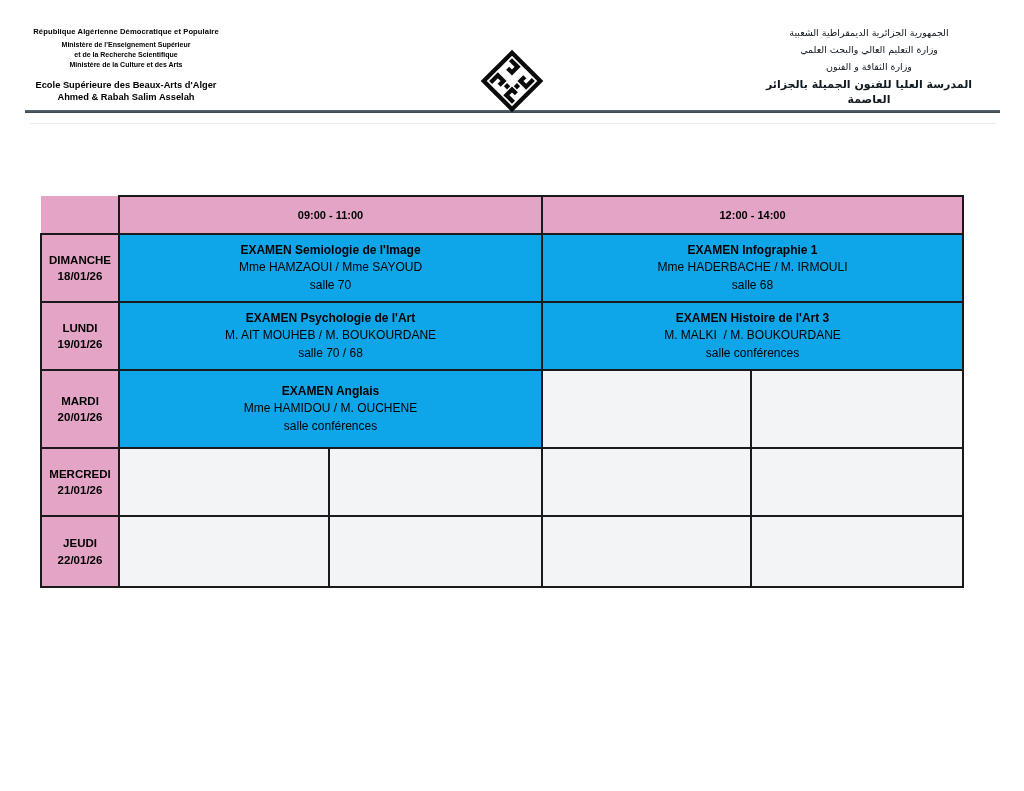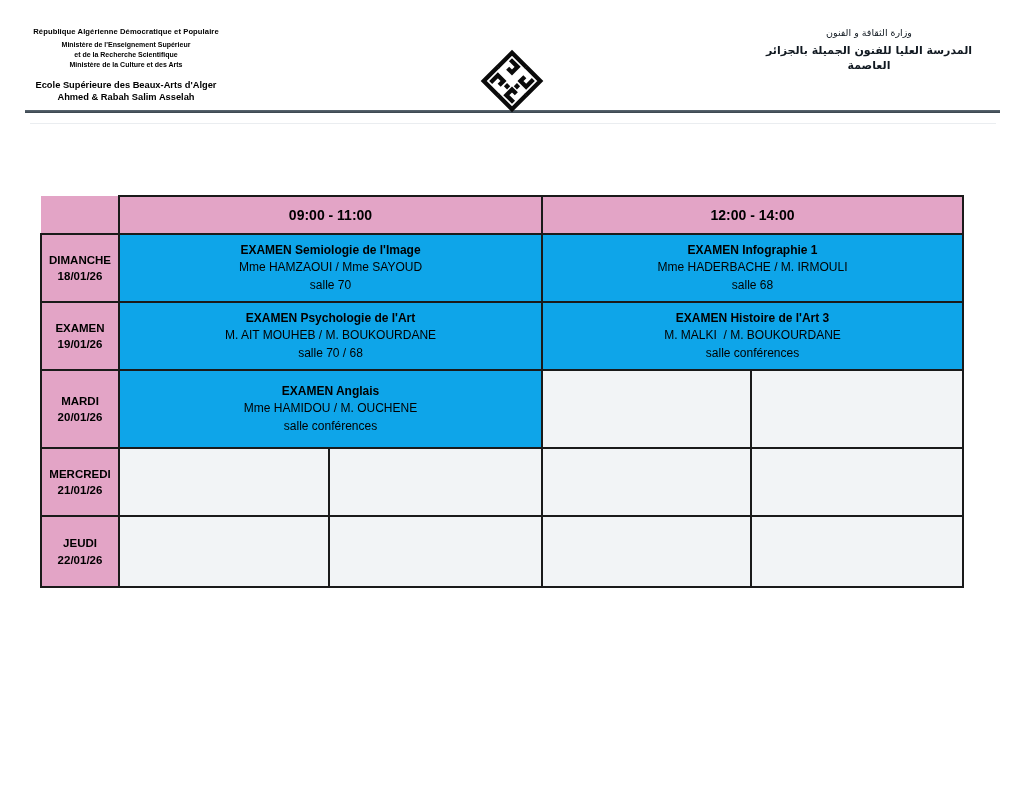--- a/index.html
+++ b/index.html
@@ -34,21 +34,21 @@
     border-collapse:collapse;table-layout:fixed;
   }
   table.sched td{padding:0;vertical-align:middle;text-align:center;}
   .title-cell{
     background:#FAE3D3;border:none;height:63px;
     font-weight:bold;font-size:12.5px;line-height:19px;
   }
   .corner{background:#E3A4C6;border:none;}
   .time-cell{
     background:#E3A4C6;border:2px solid #1a1a1a;
-    font-weight:bold;font-size:14px;margin-left:24px;
+    font-weight:bold;font-size:11px;margin-left:24px;
   }
   .day-cell{
     background:#E3A4C6;border:2px solid #1a1a1a;
     font-weight:bold;font-size:11.5px;line-height:16.5px;
   }
   .exam-cell{background:#0ea5e9;border:2px solid #1a1a1a;}
   .empty-cell{background:#F2F4F6;border:2px solid #1a1a1a;}
   .exam-title{font-weight:bold;font-size:12px;line-height:17.5px;white-space:pre-wrap;}
   .exam-staff{font-size:12px;line-height:17.5px;white-space:pre-wrap;}
   .exam-room{font-size:12px;line-height:17.5px;}
@@ -60,20 +60,22 @@
 <div class="hdr-fr">
   <div class="fr-l1">République Algérienne Démocratique et Populaire</div>
   <div class="fr-sm">Ministère de l'Enseignement Supérieur</div>
   <div class="fr-sm">et de la Recherche Scientifique</div>
   <div class="fr-sm">Ministère de la Culture et des Arts</div>
   <div class="fr-school first">Ecole Supérieure des Beaux-Arts d'Alger</div>
   <div class="fr-school">Ahmed &amp; Rabah Salim Asselah</div>
 </div>
 
 <div class="hdr-ar">
+  <div class="ar-l">الجمهورية الجزائرية الديمقراطية الشعبية</div>
+  <div class="ar-l">وزارة التعليم العالي والبحث العلمي</div>
   <div class="ar-l">وزارة الثقافة و الفنون</div>
   <div class="ar-school first">المدرسة العليا للفنون الجميلة بالجزائر العاصمة</div>
 </div>
 
 <div class="logo-wrap">
   <svg viewBox="0 0 70 70" width="70" height="70" aria-hidden="true">
     <g transform="rotate(45 35 35)">
       <g fill="none" stroke="#0a0a0a" stroke-width="4.3" stroke-linecap="square" stroke-linejoin="miter">
         <path id="kmotif" d="M33 15 H15 V33 M21 21 H29 V29 H25"></path>
         <use href="#kmotif" transform="rotate(90 35 35)"></use>
@@ -116,21 +118,21 @@
     </td>
     <td colspan="2" class="exam-cell">
       <div class="exam-title">EXAMEN Infographie 1</div>
       <div class="exam-staff">Mme HADERBACHE / M. IRMOULI</div>
       <div class="exam-room">salle 68</div>
     </td>
   </tr>
 
   <tr style="height:68px">
     <td class="day-cell">
-      <div>EXAMEN</div>
+      <div>LUNDI</div>
       <div>19/01/26</div>
     </td>
     <td colspan="2" class="exam-cell">
       <div class="exam-title">EXAMEN Psychologie de l'Art</div>
       <div class="exam-staff">M. AIT MOUHEB / M. BOUKOURDANE</div>
       <div class="exam-room">salle 70 / 68</div>
     </td>
     <td colspan="2" class="exam-cell">
       <div class="exam-title">EXAMEN Histoire de l'Art 3</div>
       <div class="exam-staff">M. MALKI  / M. BOUKOURDANE</div>

